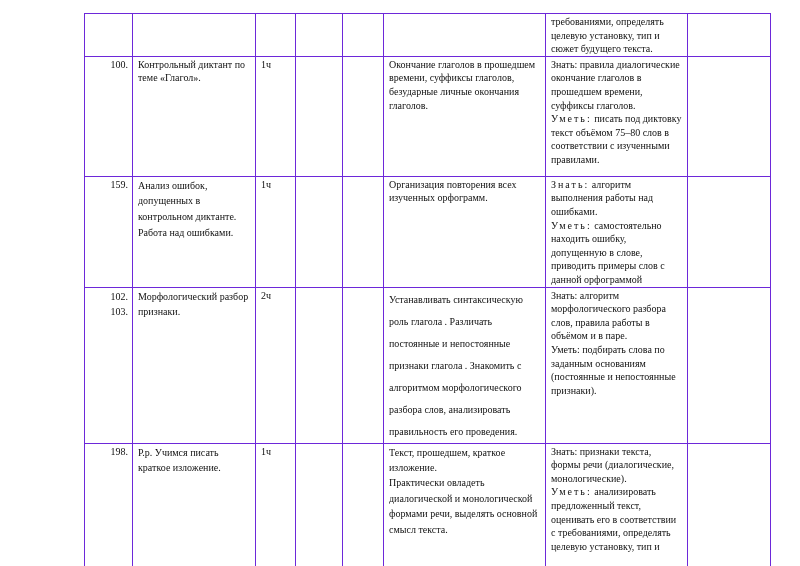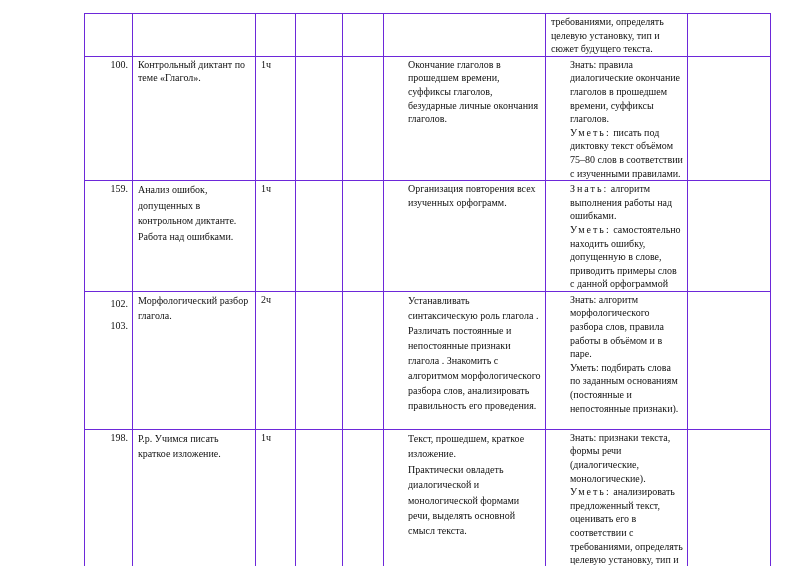--- a/index.html
+++ b/index.html
@@ -4,21 +4,21 @@
 <style>
   html, body { margin:0; padding:0; background:#ffffff; }
   body { width:800px; height:566px; position:relative; overflow:hidden;
          font-family:"Liberation Serif", serif; color:#111; }
   table.plan { position:absolute; left:84px; top:13px; border-collapse:collapse;
                table-layout:fixed; width:686px; }
   table.plan td { border:1px solid #6d28d9; vertical-align:top; padding:1px 4px 0 5px;
                   font-size:10px; line-height:13.6px; overflow:hidden; }
   td.num { text-align:right; padding-right:6px; }
   .sp { letter-spacing:2px; }
-  .line { display:block;margin-left:19px; }
+  .line { display:block; }
 </style>
 </head>
 <body>
 
 <table class="plan">
   <colgroup>
     <col style="width:48px">
       <col style="width:123px">
       <col style="width:40px">
       <col style="width:47px">
@@ -68,27 +68,27 @@
         <span class="line">Организация повторения всех изученных орфограмм.</span>
       </td>
       <td>
         <span class="line"><span class="sp">Знать:</span><span>  алгоритм выполнения работы над ошибками.</span></span>
         <span class="line"><span class="sp">Уметь:</span><span>  самостоятельно находить ошибку, допущенную в слове, приводить примеры слов с данной орфограммой</span></span>
       </td>
       <td></td>
     </tr>
 
     <tr style="height:138px">
-      <td class="num" style="white-space:pre-line;line-height:22px">102.
+      <td class="num" style="white-space:pre-line;line-height:15px">102.
 103.</td>
-      <td style="line-height:15.6px">Морфологический разбор глагола.</td>
+      <td style="line-height:15.6px">Морфологический разбор признаки.</td>
       <td>2ч</td>
       <td></td>
       <td></td>
-      <td style="line-height:15px">
+      <td style="line-height:22px">
         <span class="line">Устанавливать синтаксическую роль глагола . Различать постоянные и непостоянные признаки глагола .  Знакомить с алгоритмом морфологического разбора слов, анализировать правильность его проведения.</span>
       </td>
       <td>
         <span class="line"><span>Знать:</span><span> алгоритм морфологического разбора слов, правила работы в объёмом и в паре.</span></span>
         <span class="line"><span>Уметь:</span><span> подбирать слова по заданным основаниям (постоянные и непостоянные признаки).</span></span>
       </td>
       <td></td>
     </tr>
 
     <tr style="height:132px">

